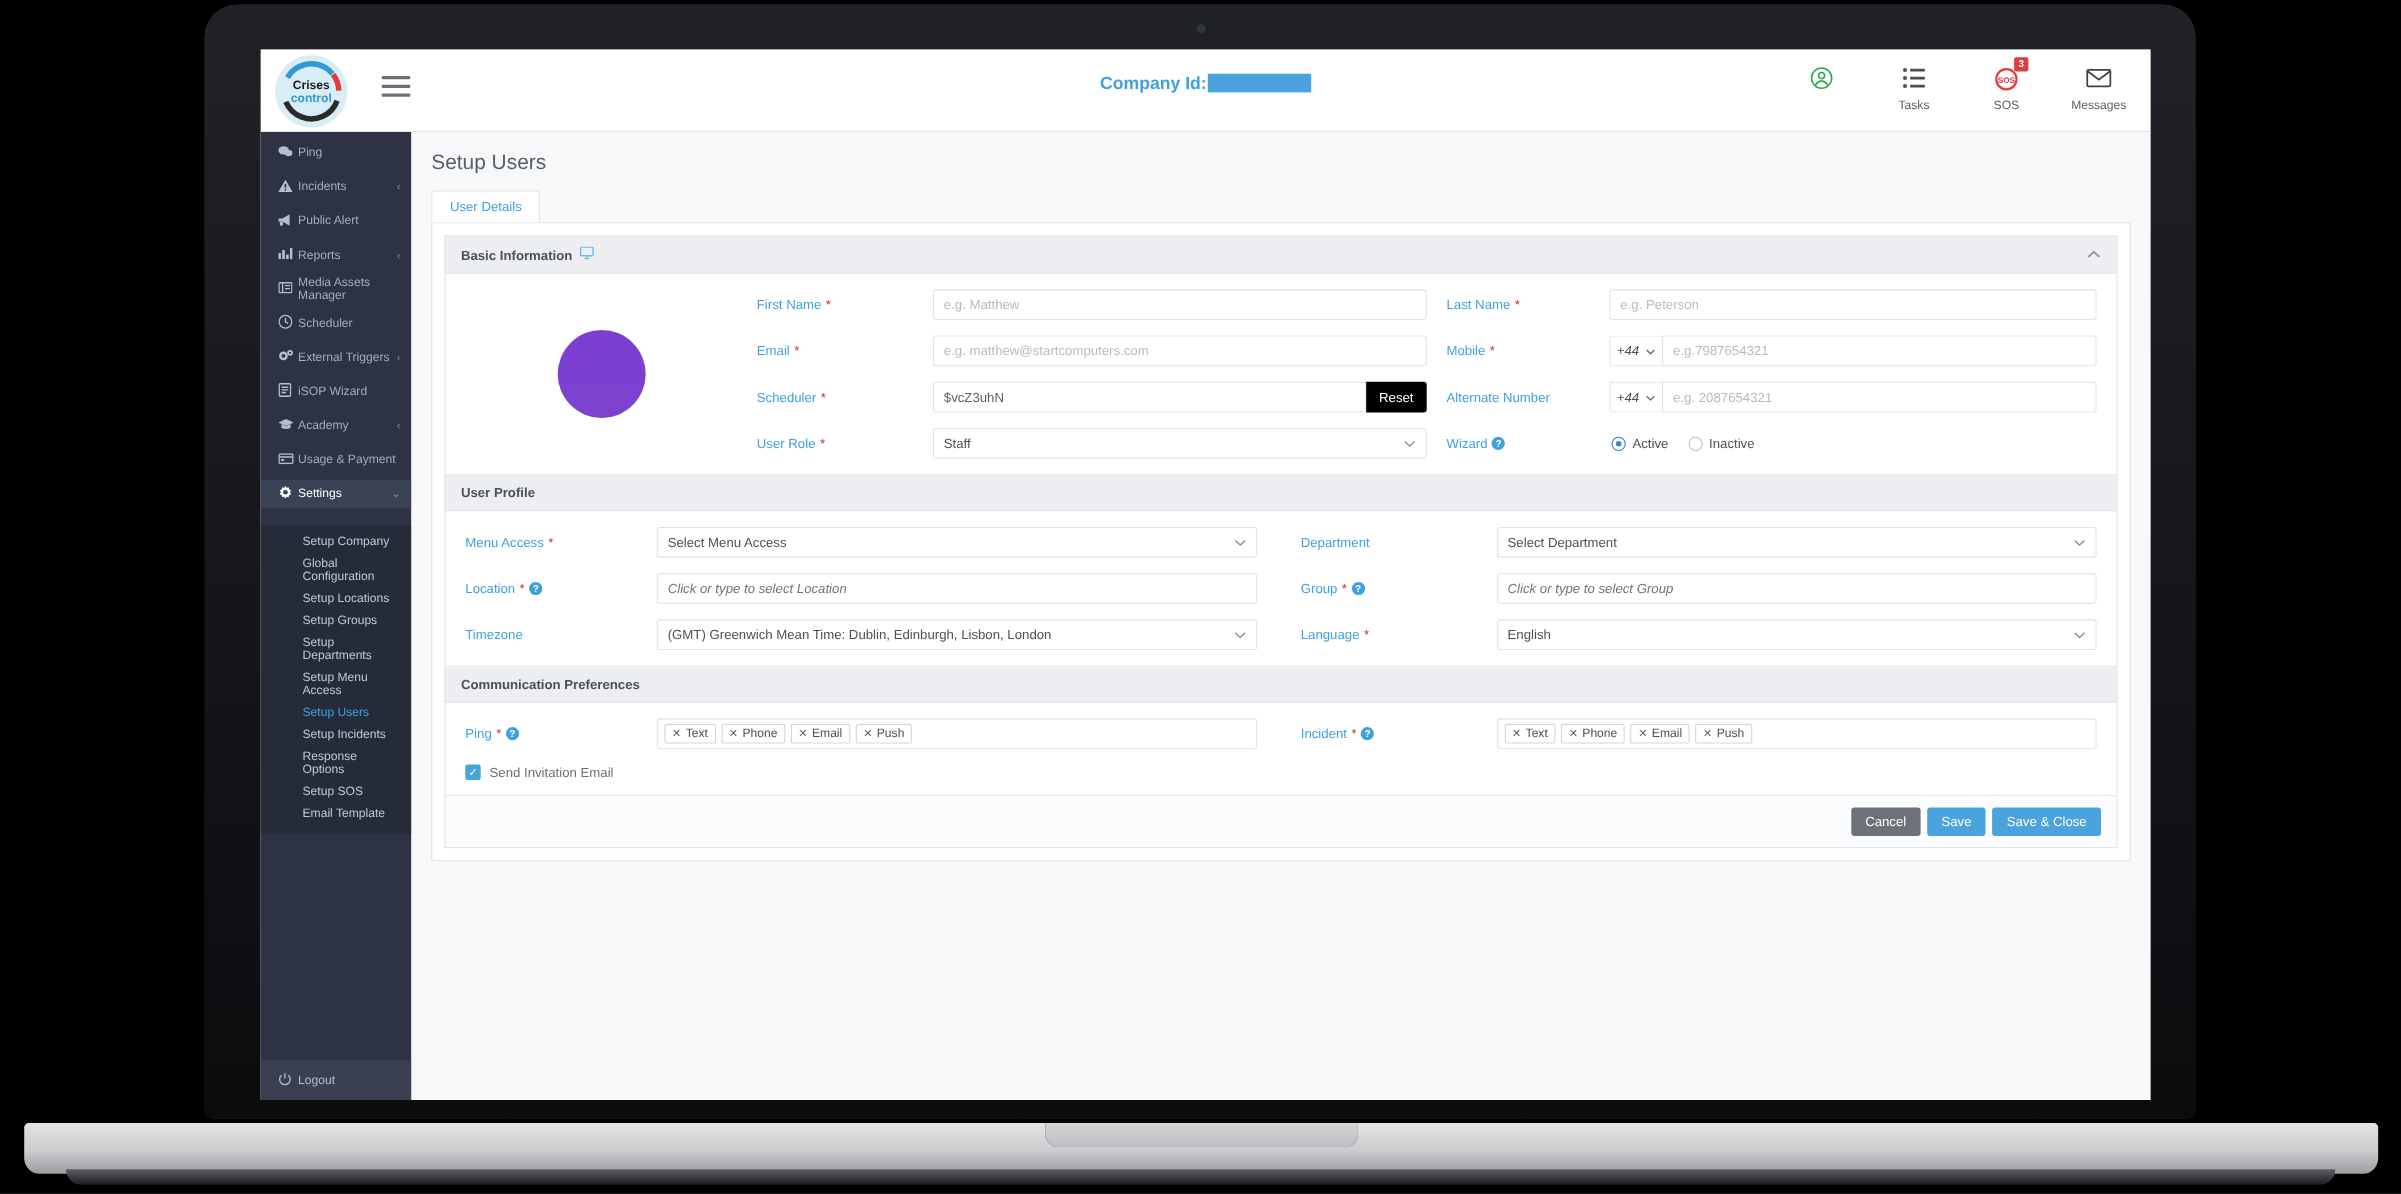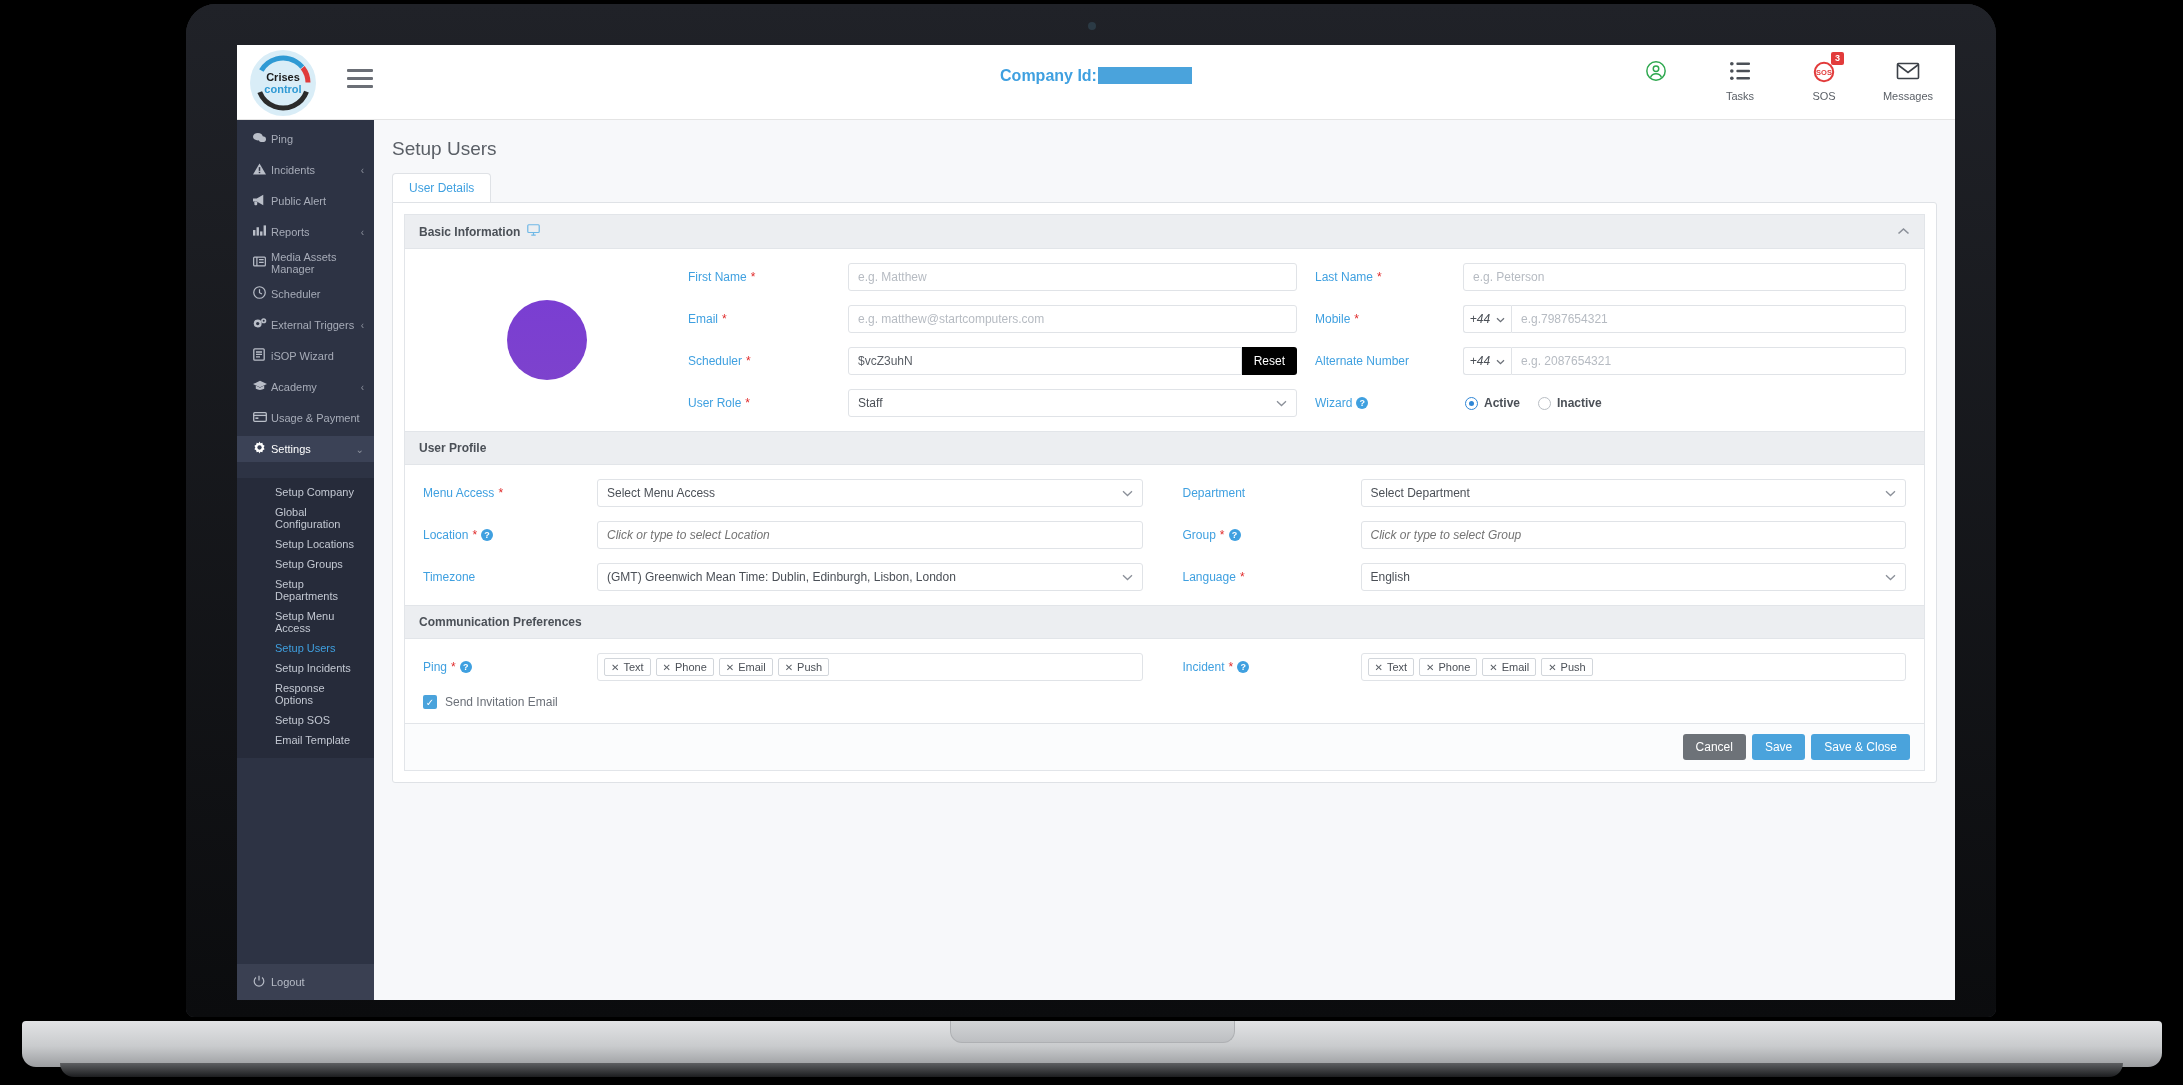--- a/index.html
+++ b/index.html
@@ -192,21 +192,21 @@
 
   .phone-wrap { display: flex; width: 100%; }
   .cc {
     width: 54px; height: 28px; border: 1px solid #e0e3e7; border-right: none;
     border-radius: 3px 0 0 3px; background: #fff; font-size: 12px;
     color: #4b5057; display:flex; align-items:center; justify-content:center;
     gap: 6px; cursor: pointer; font-style: italic;
   }
   .phone-wrap .inp { border-radius: 0 3px 3px 0; }
 
-  .radios { display: flex; gap: 18px; padding-left: 2px; font-weight: bold; }
+  .radios { display: flex; gap: 18px; padding-left: 2px; }
   .radio { display: flex; align-items: center; gap: 6px; font-size: 12px; color: #4b5057; cursor: pointer; }
   .dot {
     width: 13px; height: 13px; border-radius: 50%;
     border: 1px solid #b9bec4; background: #fff; display:inline-block; position: relative;
   }
   .dot.on { border-color: #2f86d6; }
   .dot.on::after {
     content:''; position:absolute; left:3px; top:3px; width:5px; height:5px;
     border-radius:50%; background:#2f86d6;
   }

